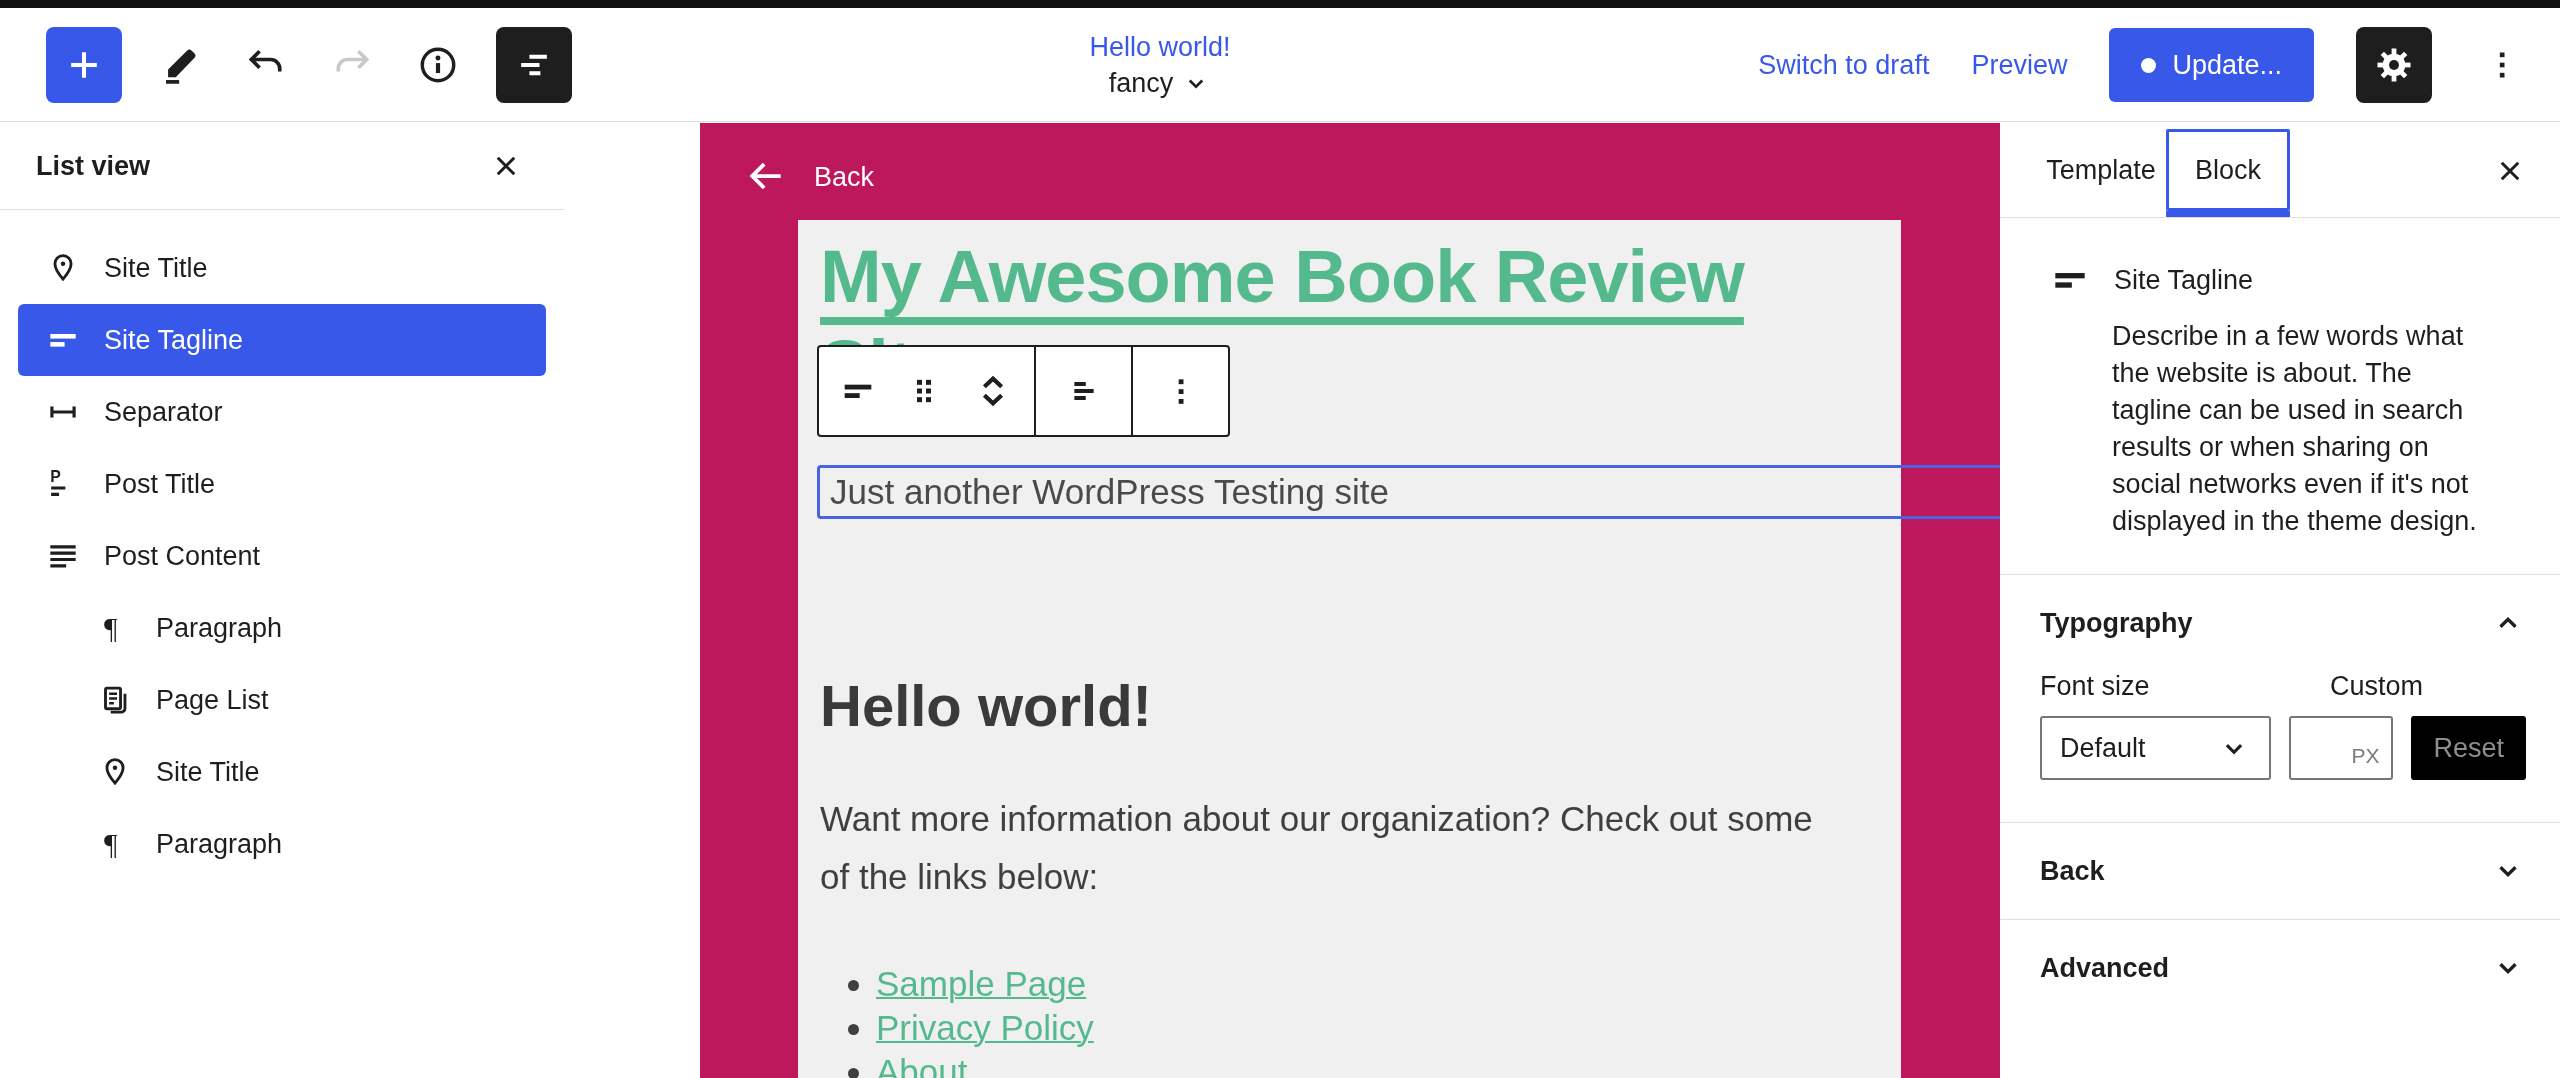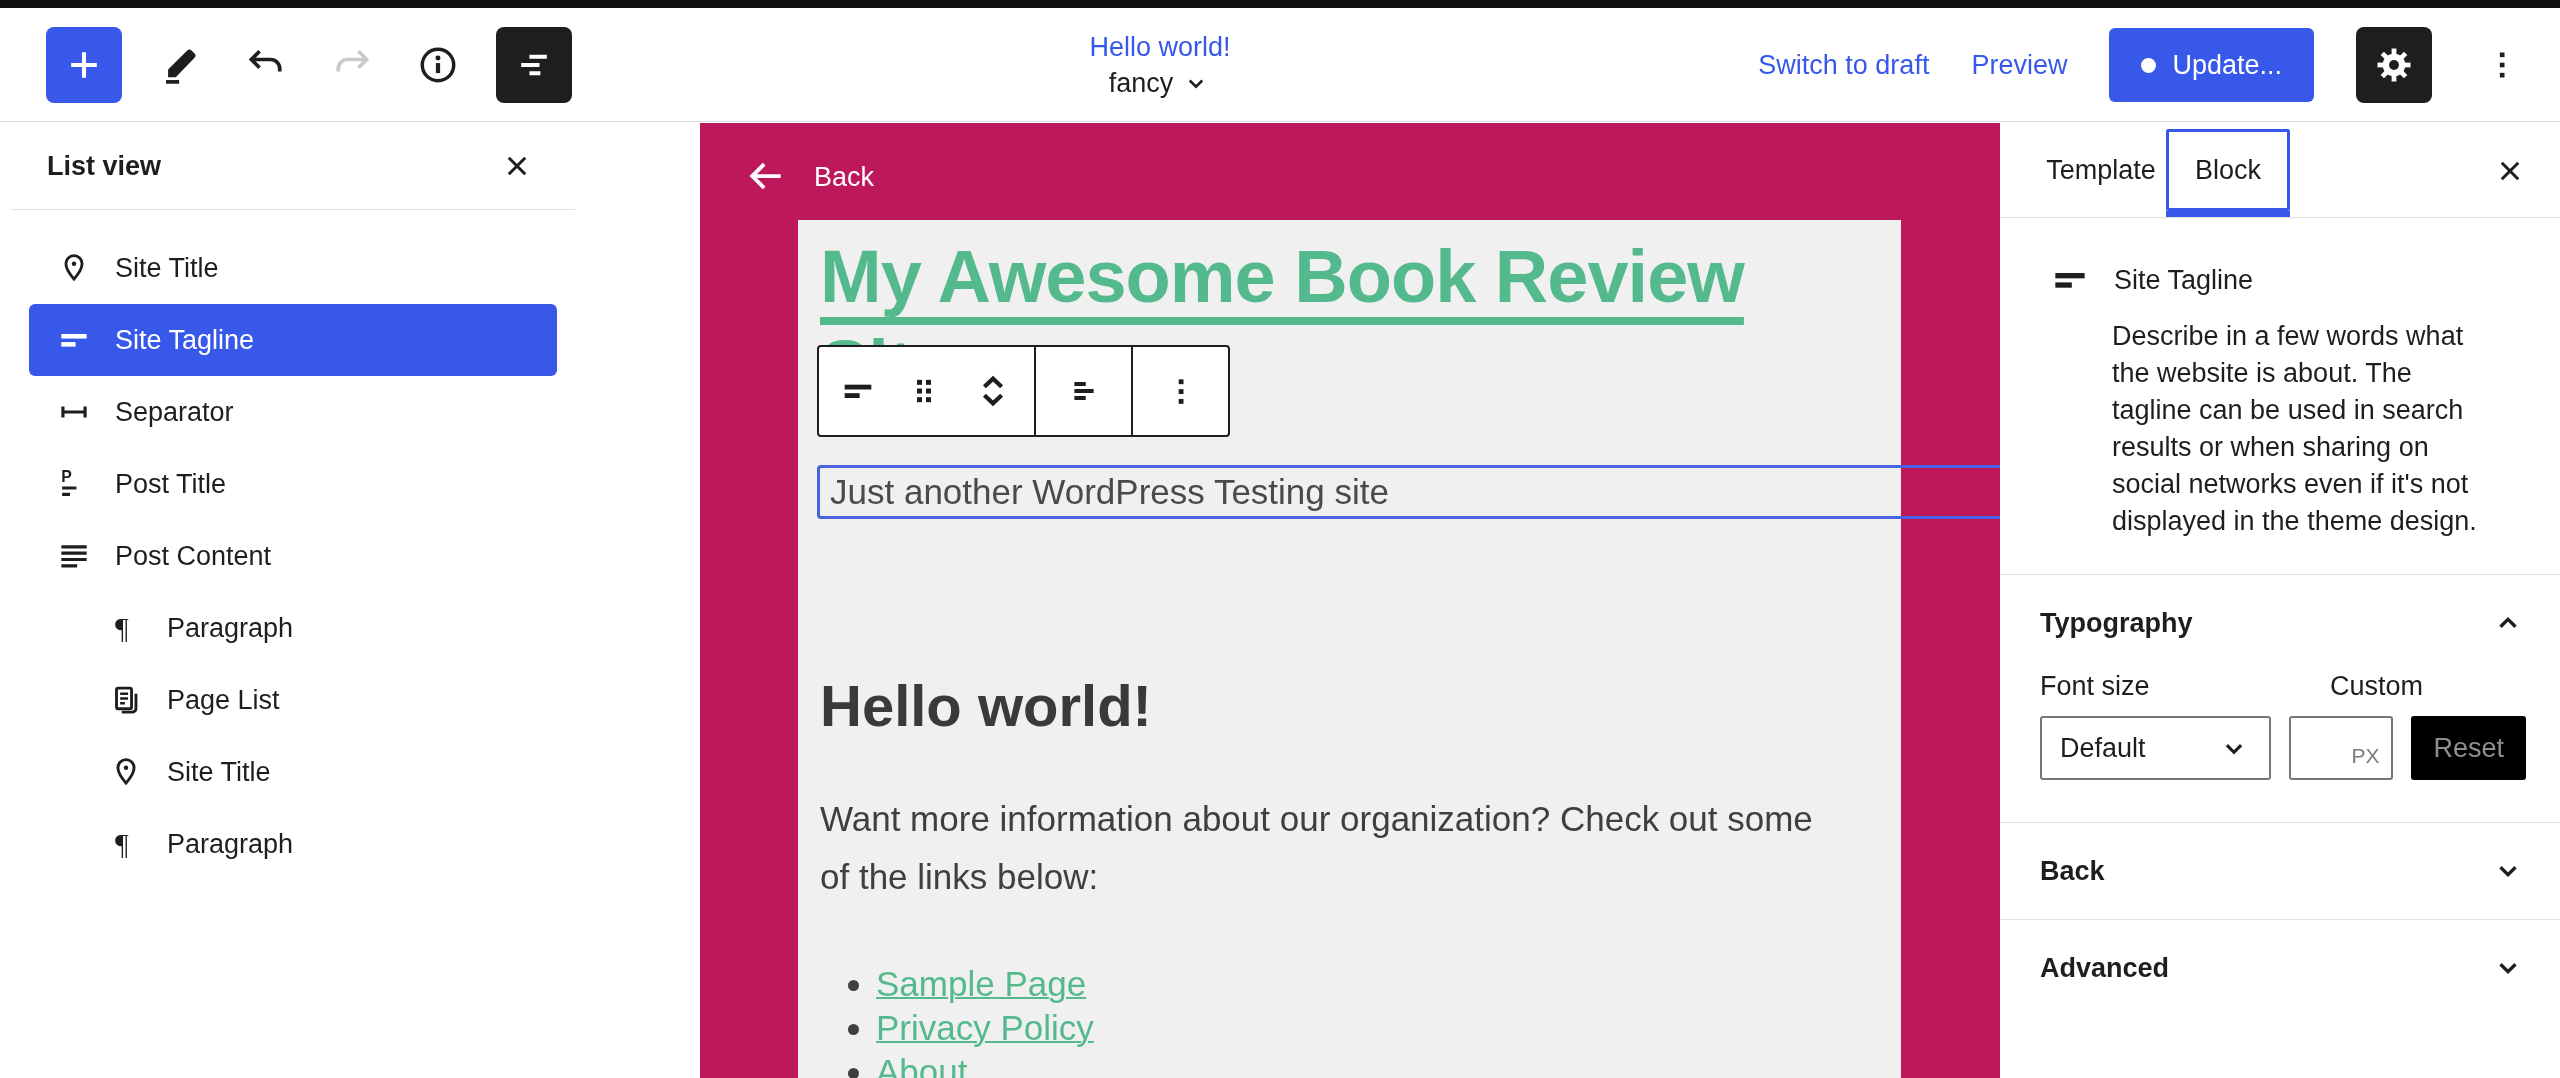--- a/index.html
+++ b/index.html
@@ -17,21 +17,21 @@
   .ghost-btn{width:56px;height:56px;background:transparent;border:none;display:flex;align-items:center;justify-content:center;cursor:pointer;padding:0;}
   .topbar-center{position:absolute;left:980px;top:0;width:360px;height:114px;display:flex;flex-direction:column;align-items:center;justify-content:center;gap:6px;}
   .doc-title{font-size:27px;color:#3858e9;line-height:30px;}
   .template-switch{display:flex;gap:8px;font-size:27px;color:#1e1e1e;cursor:pointer;background:none;border:none;padding:0;font-family:inherit;}
   .topbar-right{position:absolute;right:30px;top:0;height:114px;display:flex;align-items:center;gap:42px;}
   .text-link{font-size:27px;color:#3858e9;background:none;border:none;cursor:pointer;padding:0;font-family:inherit;}
   .update-btn{display:flex;align-items:center;gap:16px;background:#3858e9;color:#fff;font-size:27px;border:none;border-radius:6px;height:74px;padding:0 32px;cursor:pointer;font-family:inherit;}
   .pending-dot{width:15px;height:15px;border-radius:50%;background:#fff;}
 
   
-  .listview{position:absolute;top:123px;left:0;width:564px;bottom:0;background:#fff;margin-left:11px;}
+  .listview{position:absolute;top:123px;left:0;width:564px;bottom:0;background:#fff;}
   .lv-header{height:87px;display:flex;align-items:center;justify-content:space-between;padding:0 36px;border-bottom:1px solid #e0e0e0;box-sizing:border-box;}
   .lv-title{font-size:27px;font-weight:600;color:#1e1e1e;}
   .lv-items{padding-top:22px;}
   .lv-row{height:72px;margin:0 18px;display:flex;align-items:center;gap:22px;padding-left:26px;border-radius:6px;cursor:pointer;box-sizing:border-box;}
   .lv-row.indent{padding-left:78px;}
   .lv-row .lbl{font-size:27px;color:#1e1e1e;}
   .lv-row.selected{background:#3858e9;}
   .lv-row.selected .lbl{color:#fff;}
   .lv-icon{width:38px;height:38px;flex:0 0 38px;}
 

